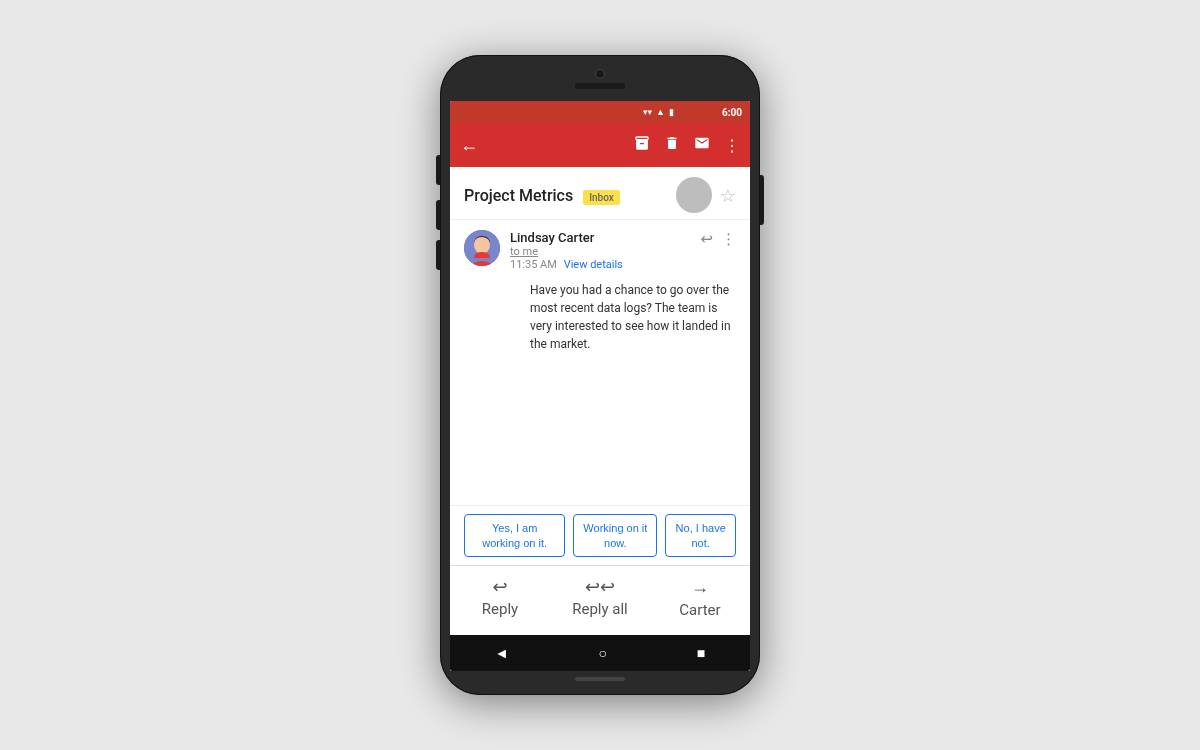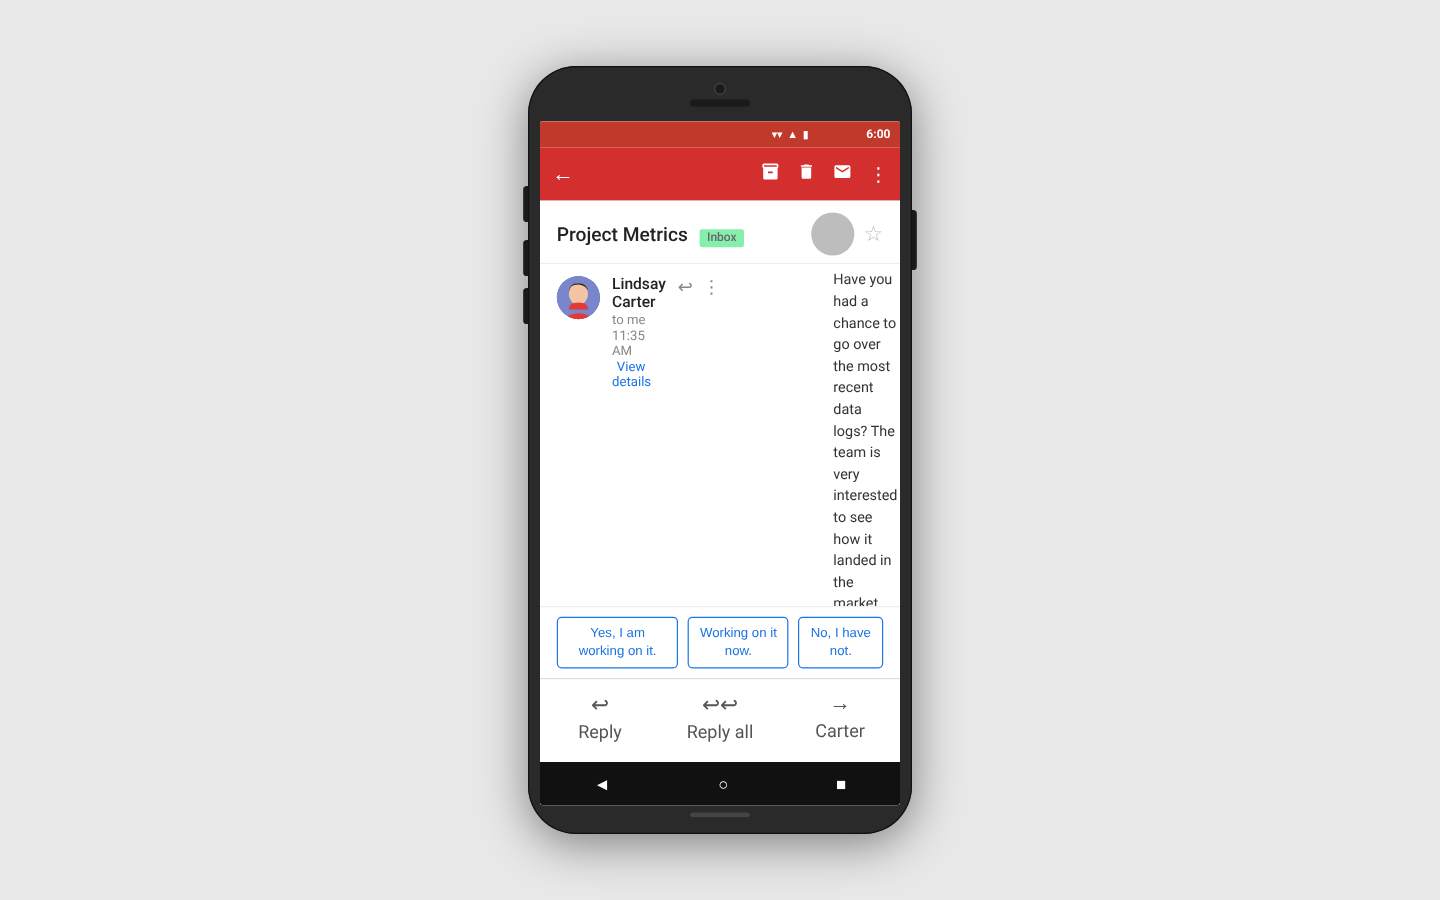--- a/index.html
+++ b/index.html
@@ -152,21 +152,21 @@
     }
 
     .subject-title {
       font-size: 16px;
       font-weight: 500;
       color: #222;
       flex: 1;
     }
 
     .inbox-badge {
-      background: #86efac;
+      background: #fde047;
       color: #666;
       font-size: 10px;
       padding: 2px 6px;
       border-radius: 2px;
       margin-left: 6px;
     }
 
     .avatar-circle {
       width: 36px;
       height: 36px;
@@ -178,21 +178,21 @@
       color: #bbb;
       font-size: 18px;
       cursor: pointer;
     }
 
     
     .email-message {
       flex: 1;
       overflow-y: auto;
       display: flex;
-      flex-direction: row;
+      flex-direction: column;
     }
 
     .message-header {
       display: flex;
       padding: 10px 14px 6px 14px;
       gap: 10px;
       align-items: flex-start;
     }
 
     .sender-avatar {
@@ -218,20 +218,21 @@
 
     .sender-name {
       font-size: 13px;
       font-weight: 500;
       color: #222;
     }
 
     .sender-to {
       font-size: 11px;
       color: #888;
+      text-decoration: underline;
     }
 
     .sender-time {
       font-size: 11px;
       color: #888;
     }
 
     .message-header-actions {
       display: flex;
       gap: 8px;

